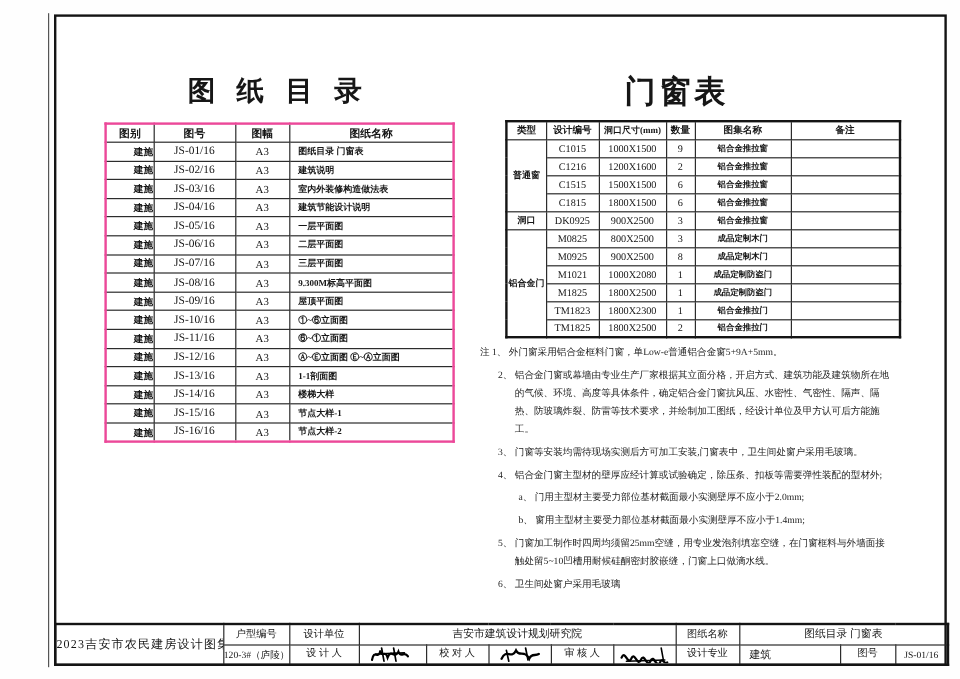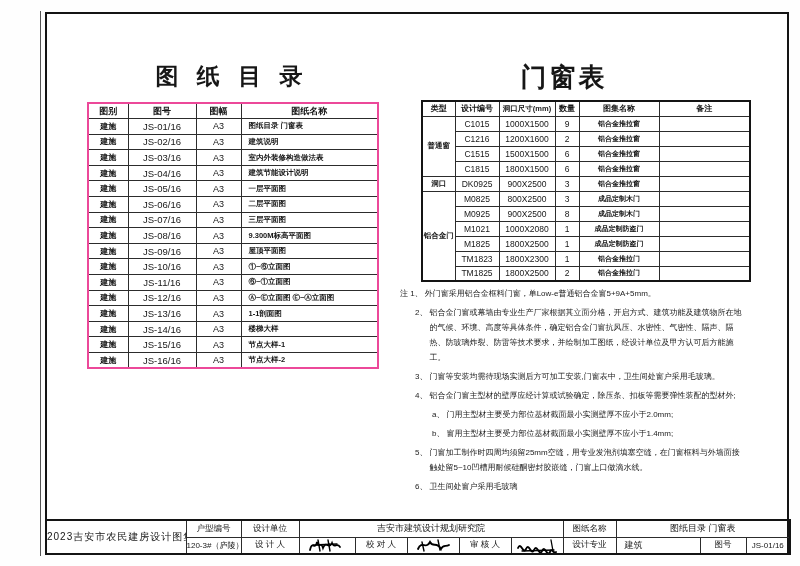--- a/index.html
+++ b/index.html
@@ -1,35 +1,35 @@
 <!DOCTYPE html>
 <html><head>
 <meta charset="utf-8">
 <style>
   * { box-sizing: border-box; margin: 0; padding: 0; }
   html,body { background:#fff; }
   body { font-family:"Liberation Sans", sans-serif; color:#161616; }
-  .canvas { position:relative; width:800px; height:566px; background:#fefefe; overflow:hidden; }
+  .canvas { position:relative; width:800px; height:566px; background:#fefefe; overflow:hidden;font-family:Liberation Serif, serif; }
   .bind-line { position:absolute; left:40px; top:11px; width:1px; height:545px; background:#555; }
   .sheet { position:absolute; left:45px; top:12px; width:744px; height:543px; border:2px solid #141414; background:#fff; }
 
   
   .cat-title { position:absolute; left:40px; top:46px; width:290px; height:32px;
     text-align:center; font-size:23px; font-weight:bold; letter-spacing:6px; line-height:32px; }
   .sch-title { position:absolute; left:353px; top:48px; width:328px; height:30px;
     text-align:center; font-size:26px; font-weight:bold; letter-spacing:3px; line-height:30px; }
 
   
   table { border-collapse:collapse; table-layout:fixed; }
   th, td { border:1px solid #2c2c2c; text-align:center; vertical-align:middle; padding:0;
     overflow:hidden; white-space:nowrap; }
   .cat { position:absolute; left:40px; top:88px; width:290px; height:265px; border:2px solid #ec4899; }
   .cat tr { height:15.6px; }
   .cat th { font-size:9px; font-weight:bold; }
-  .cat td.c0 { font-size:8px; font-weight:bold; }
+  .cat td.c0 { font-size:8px; font-weight:bold;text-align:right; }
   .cat td.c1 { font-size:9.5px; }
   .cat td.c2 { font-size:9px; }
   .cat td.c3 { font-size:7.5px; font-weight:bold; text-align:left; padding-left:7px; }
 
   .sch { position:absolute; left:353px; top:86px; width:328px; height:180px; border:2px solid #141414;margin-left:21px; }
   .sch tr { height:15px; }
   .sch th { font-size:8px; font-weight:bold; }
   .sch th.c2 { font-size:7.5px; }
   .sch td.c0 { font-size:7.5px; font-weight:bold; }
   .sch td.c1, .sch td.c2, .sch td.c3 { font-size:8.5px; }

